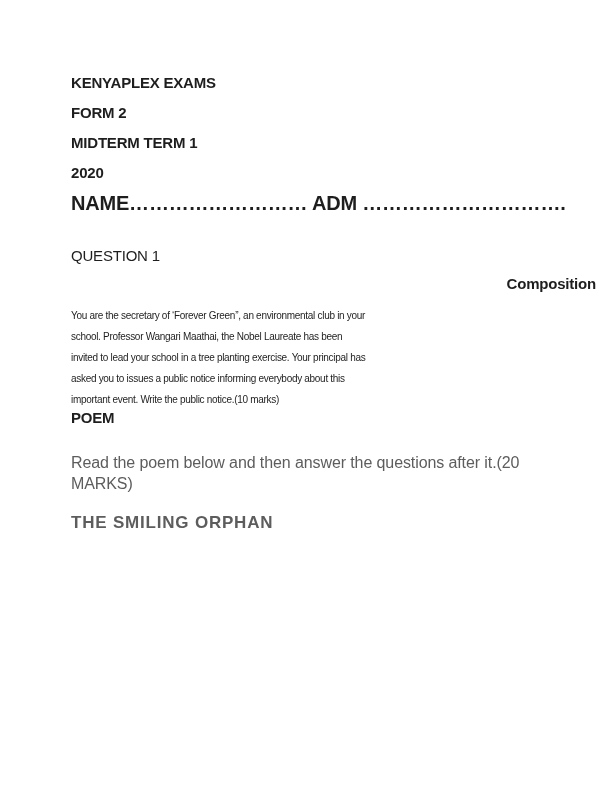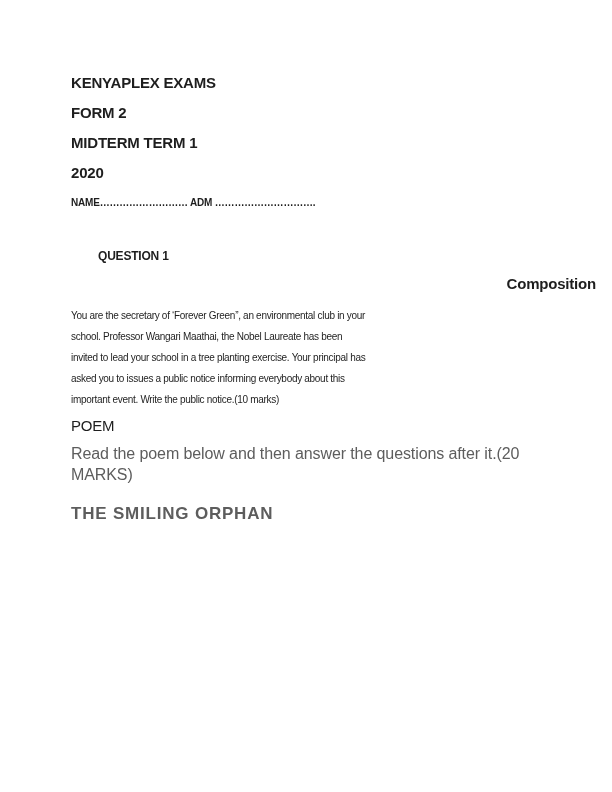--- a/index.html
+++ b/index.html
@@ -14,45 +14,44 @@
     background:var(--bg);
     font-family:"Liberation Sans",sans-serif;
     overflow:hidden;
   }
   .pre{white-space:pre;}
   .hdr-lines{
     font-weight:700;font-size:15px;line-height:30px;
     color:var(--ink);letter-spacing:-0.2px;
   }
   .name-line{
-    font-weight:700;font-size:10px;line-height:30px;
+    font-weight:700;font-size:20px;line-height:30px;
     color:var(--ink);letter-spacing:-0.2px;
   }
   .q-heading{
     margin-top:30px;
-    font-weight:700;font-size:12px;line-height:16px;
-    color:var(--ink);letter-spacing:-0.2px;margin-left:27px;
+    font-weight:400;font-size:15px;line-height:16px;
+    color:var(--ink);letter-spacing:-0.2px;
   }
   .q-sub{
     margin-top:12px;
     font-weight:700;font-size:15px;line-height:16px;
     color:var(--ink);letter-spacing:-0.2px;text-align:right;
   }
   .q-para{
     margin-top:13px;
     font-size:10px;line-height:21px;
     color:var(--ink);letter-spacing:-0.3px;
   }
   .poem-head{
-    margin-top:8px;
-    font-weight:400;font-size:15px;line-height:16px;
+    font-weight:700;font-size:15px;line-height:16px;
     color:var(--ink);letter-spacing:-0.2px;
   }
   .instruction{
-    margin-top:9px;
+    margin-top:26px;
     font-size:16px;line-height:21px;
     color:var(--muted);letter-spacing:-0.1px;
   }
   .poem-title{
     margin-top:20px;
     font-weight:700;font-size:17px;line-height:18px;
     color:var(--muted);letter-spacing:0.8px;
   }
   .poem-body{
     margin-top:3px;

